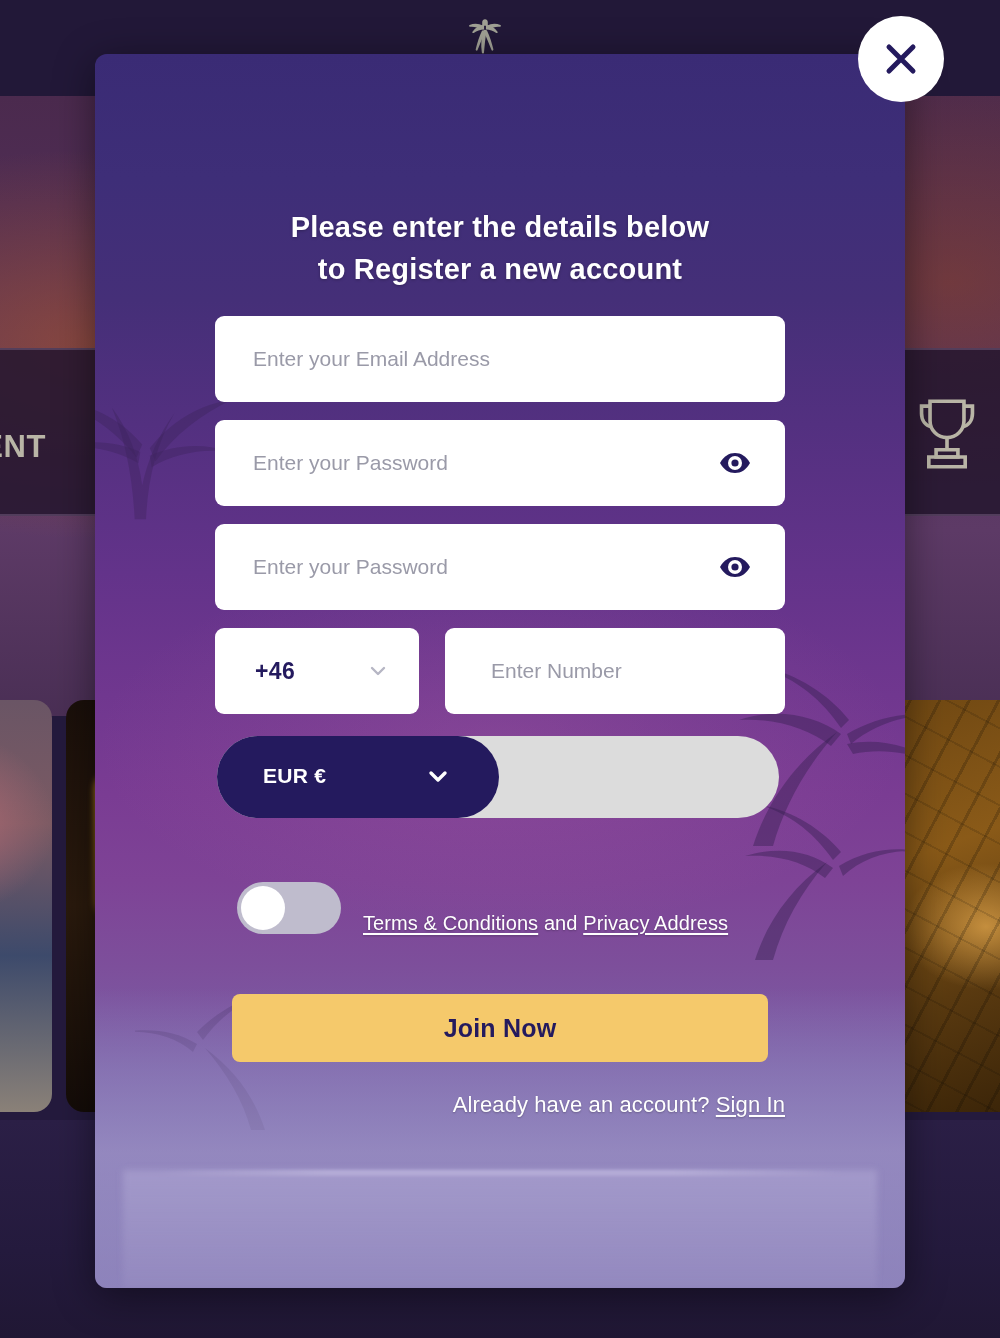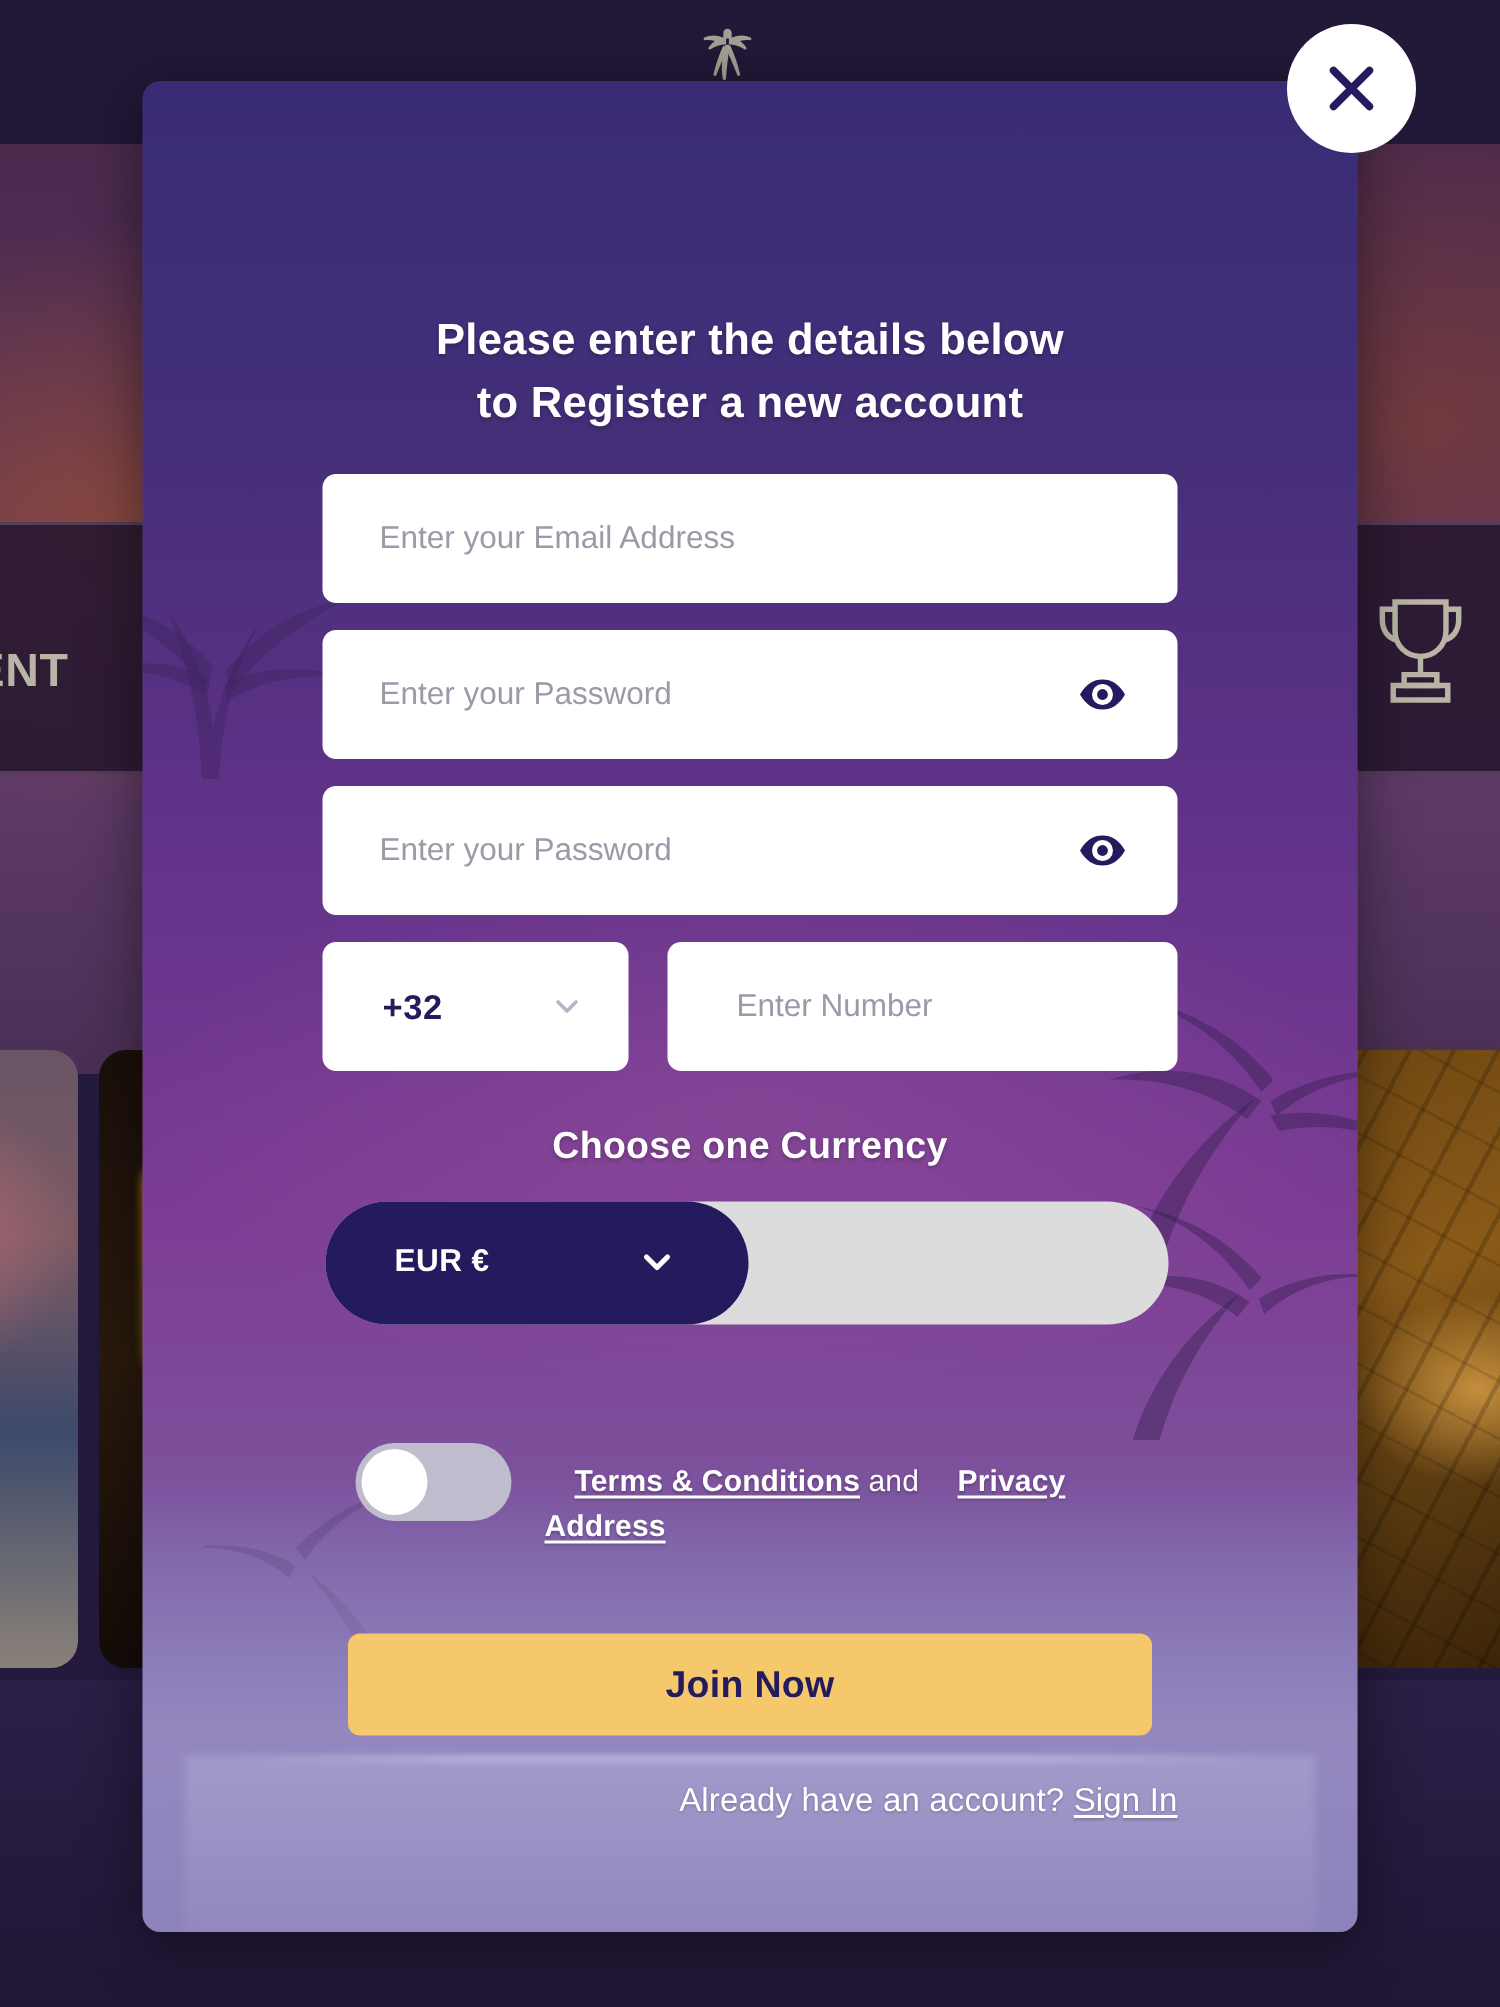--- a/index.html
+++ b/index.html
@@ -387,24 +387,23 @@
   }
   .terms-text {
     color: #ffffff;
     font-size: 20px;
     line-height: 30px;
     letter-spacing: .1px;
     text-shadow: 0 1px 2px rgba(0,0,0,.25);
   }
   .terms-text a {
     color: #ffffff;
-    font-weight: 700;
+    font-weight: 400;
     text-decoration: underline;
     text-underline-offset: 3px;
-    margin-left: 20px;
   }
 
   
   .join-btn {
     display: block;
     margin: 56px auto 0 auto;
     width: 536px;
     height: 68px;
     background: #f5c96b;
     border: none;
@@ -557,33 +556,32 @@
               <path d="M2 17C6 10 11 7 17 7s11 3 15 10c-4 7-9 10-15 10S6 24 2 17z" fill="#241a5e"></path>
               <circle cx="17" cy="17" r="7" fill="#ffffff"></circle>
               <circle cx="17" cy="17" r="3.6" fill="#241a5e"></circle>
             </svg>
           </span>
         </button>
       </div>
 
       <div class="phone-row">
         <div class="cc-select">
-          <span class="cc-code">+32</span>
+          <span class="cc-code">+46</span>
           <span class="cc-chevron">
             <svg viewBox="0 0 22 22" fill="none" stroke="currentColor" stroke-width="2.4" stroke-linecap="round" stroke-linejoin="round">
               <path d="M5 8l6 6 6-6"></path>
             </svg>
           </span>
         </div>
         <div class="num-field">
           <input type="text" placeholder="Enter Number" style="">
         </div>
       </div>
 
-      <div class="currency-title">Choose one Currency</div>
 
       <div class="currency-switch">
         <div class="cs-track"></div>
         <div class="cs-active">
           <span class="cs-active-label">EUR €</span>
           <span class="cs-chevron">
             <svg viewBox="0 0 26 26" fill="none" stroke="currentColor" stroke-width="3.4" stroke-linecap="round" stroke-linejoin="round">
               <path d="M6 10l7 7 7-7"></path>
             </svg>
           </span>

